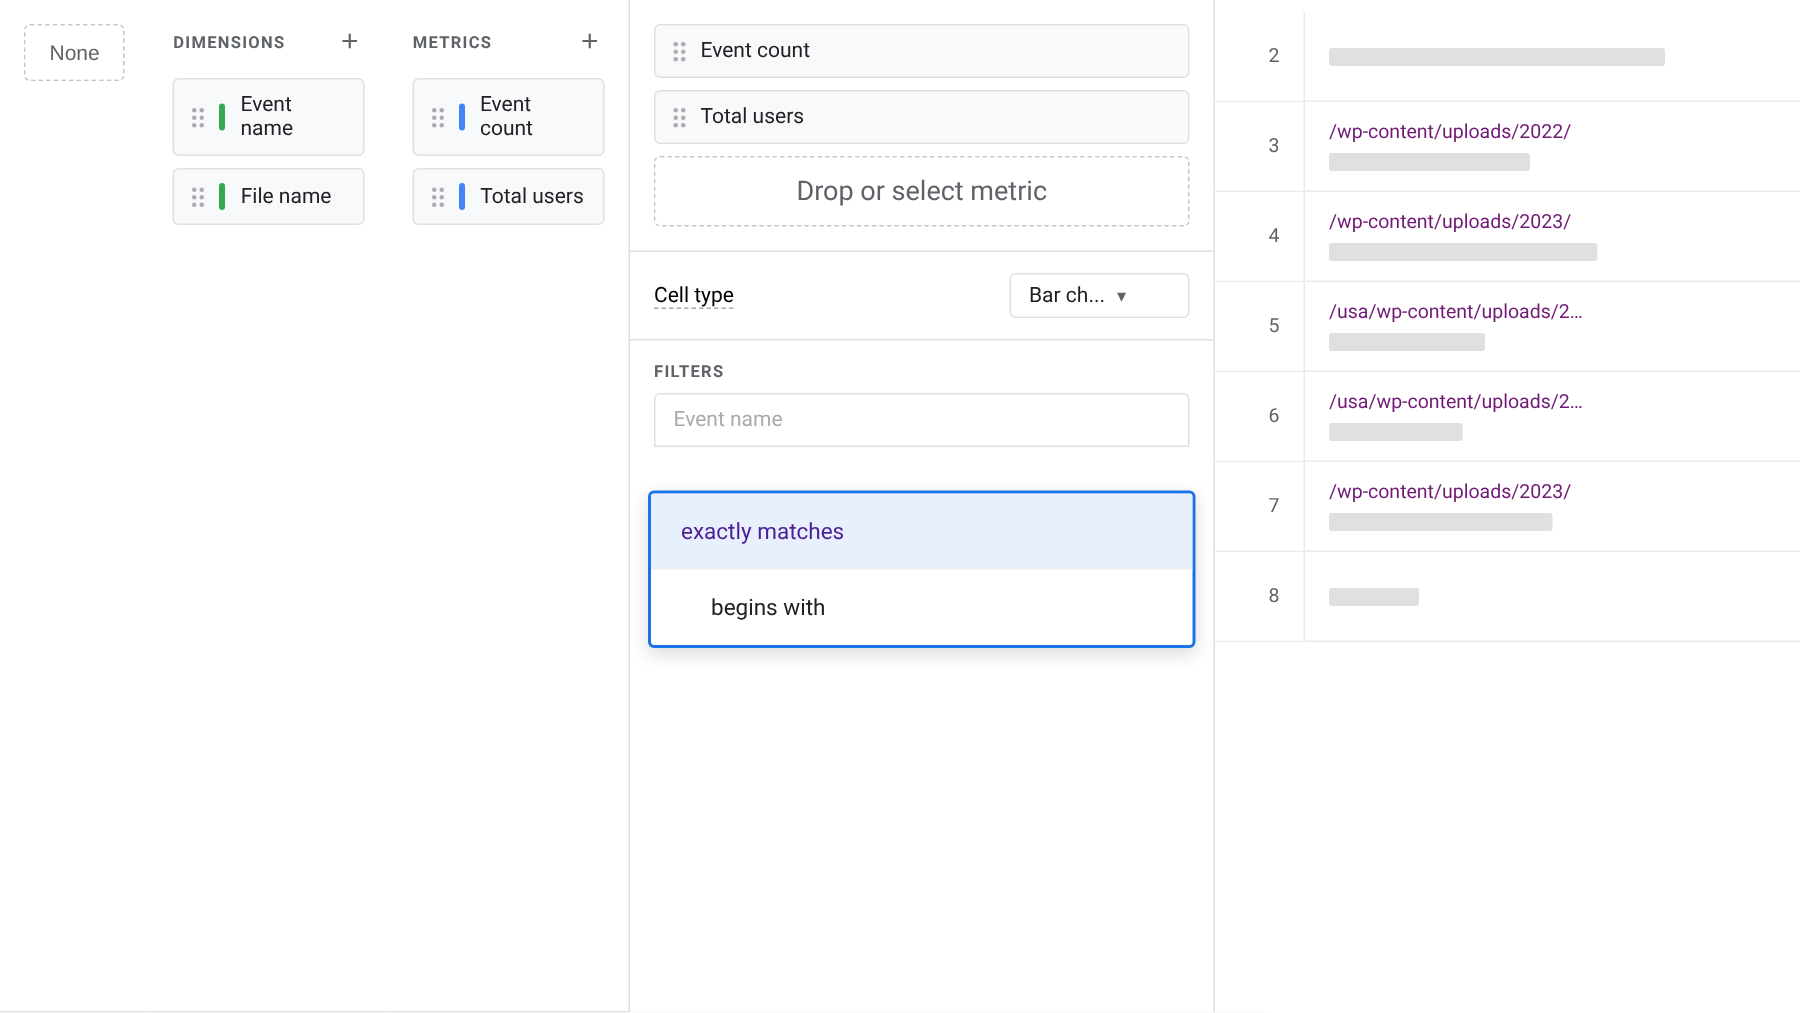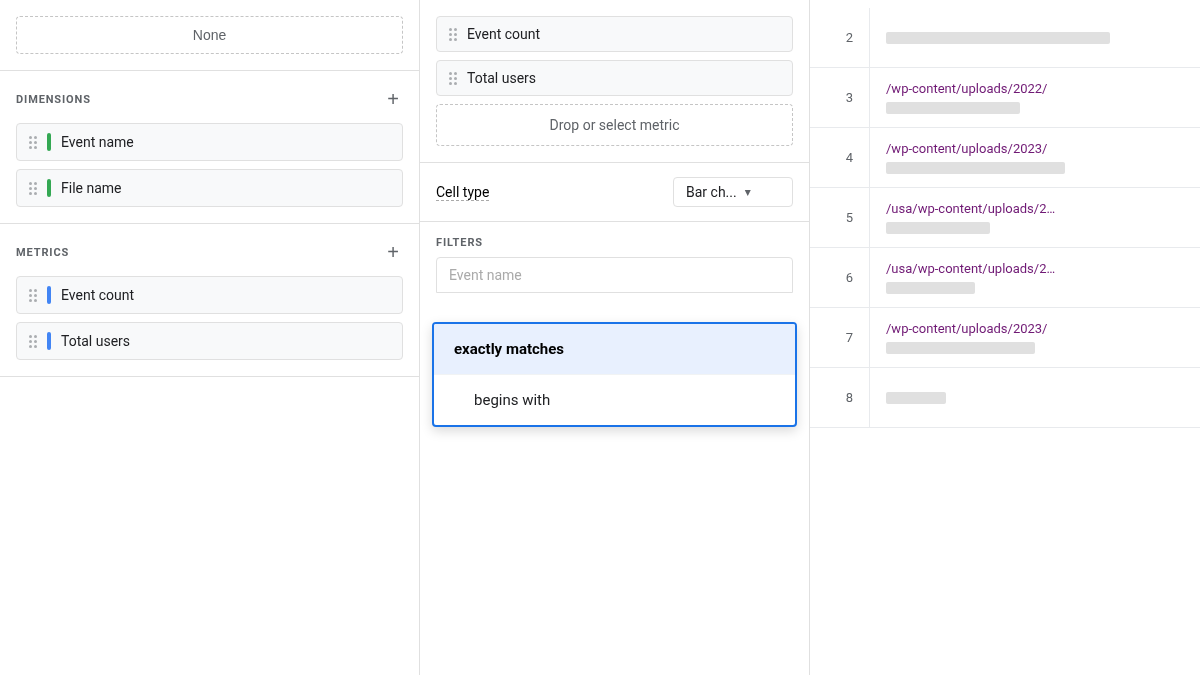--- a/index.html
+++ b/index.html
@@ -16,21 +16,21 @@
       height: 675px;
       overflow: hidden;
     }
 
     
     .left-panel {
       width: 420px;
       background: #fff;
       border-right: 1px solid #e0e0e0;
       display: flex;
-      flex-direction: column;
+      flex-direction: row;
       overflow-y: auto;
     }
 
     .section {
       border-bottom: 1px solid #e0e0e0;
       padding: 16px;
     }
 
     .section-header {
       display: flex;
@@ -143,21 +143,21 @@
       cursor: grab;
     }
 
     .drop-metric-box {
       width: 100%;
       padding: 12px 16px;
       border: 1.5px dashed #c5c5c5;
       border-radius: 4px;
       background: #fff;
       color: #5f6368;
-      font-size: 14px;
+      font-size: 18px;
       text-align: center;
     }
 
     .cell-type-row {
       display: flex;
       align-items: center;
       padding: 14px 16px;
       border-bottom: 1px solid #e0e0e0;
     }
 
@@ -234,22 +234,22 @@
       border-bottom: 1px solid #f1f3f4;
     }
 
     .dropdown-item:last-child {
       border-bottom: none;
       padding-left: 40px;
     }
 
     .dropdown-item.selected {
       background: #e8f0fe;
-      color: #000000;
-      font-weight: 700;
+      color: #4c1d95;
+      font-weight: 400;
     }
 
     
     .right-panel {
       flex: 1;
       background: #fff;
       overflow-y: auto;
       padding: 0;
     }
 

